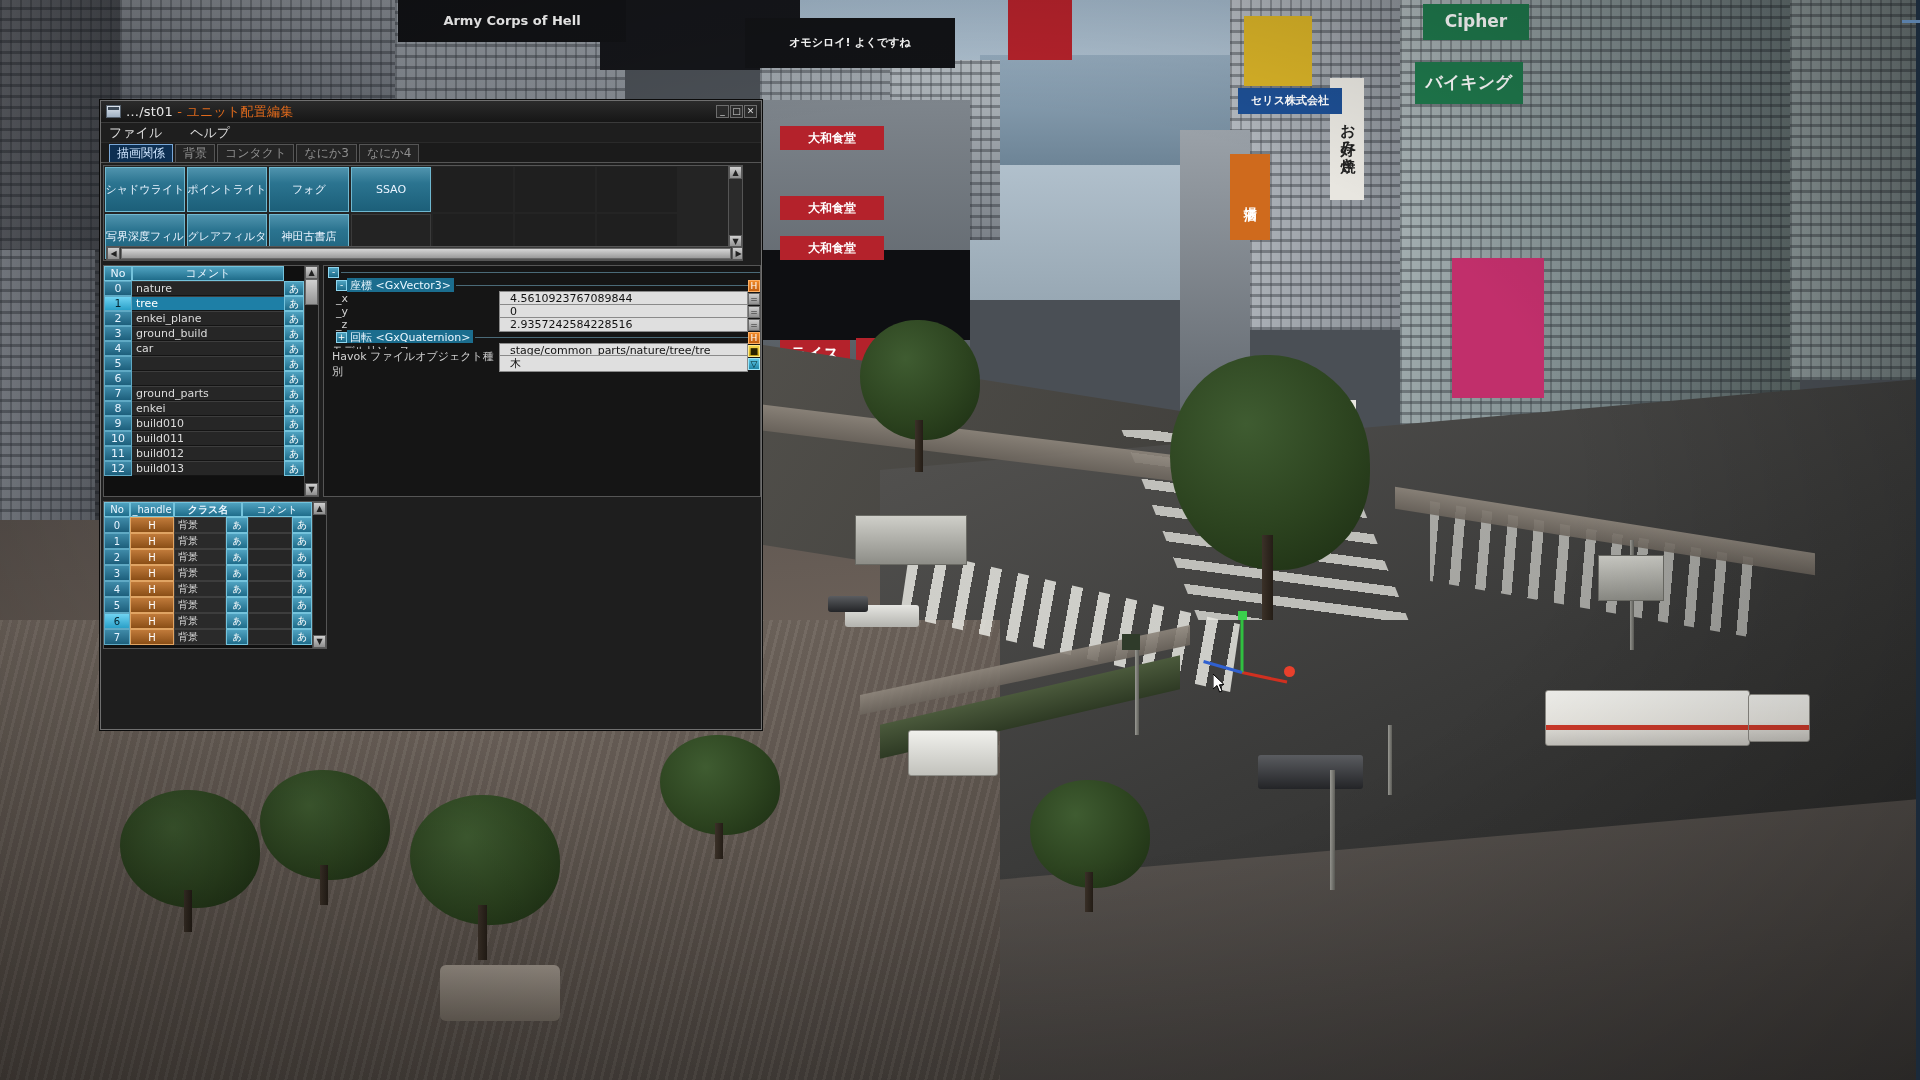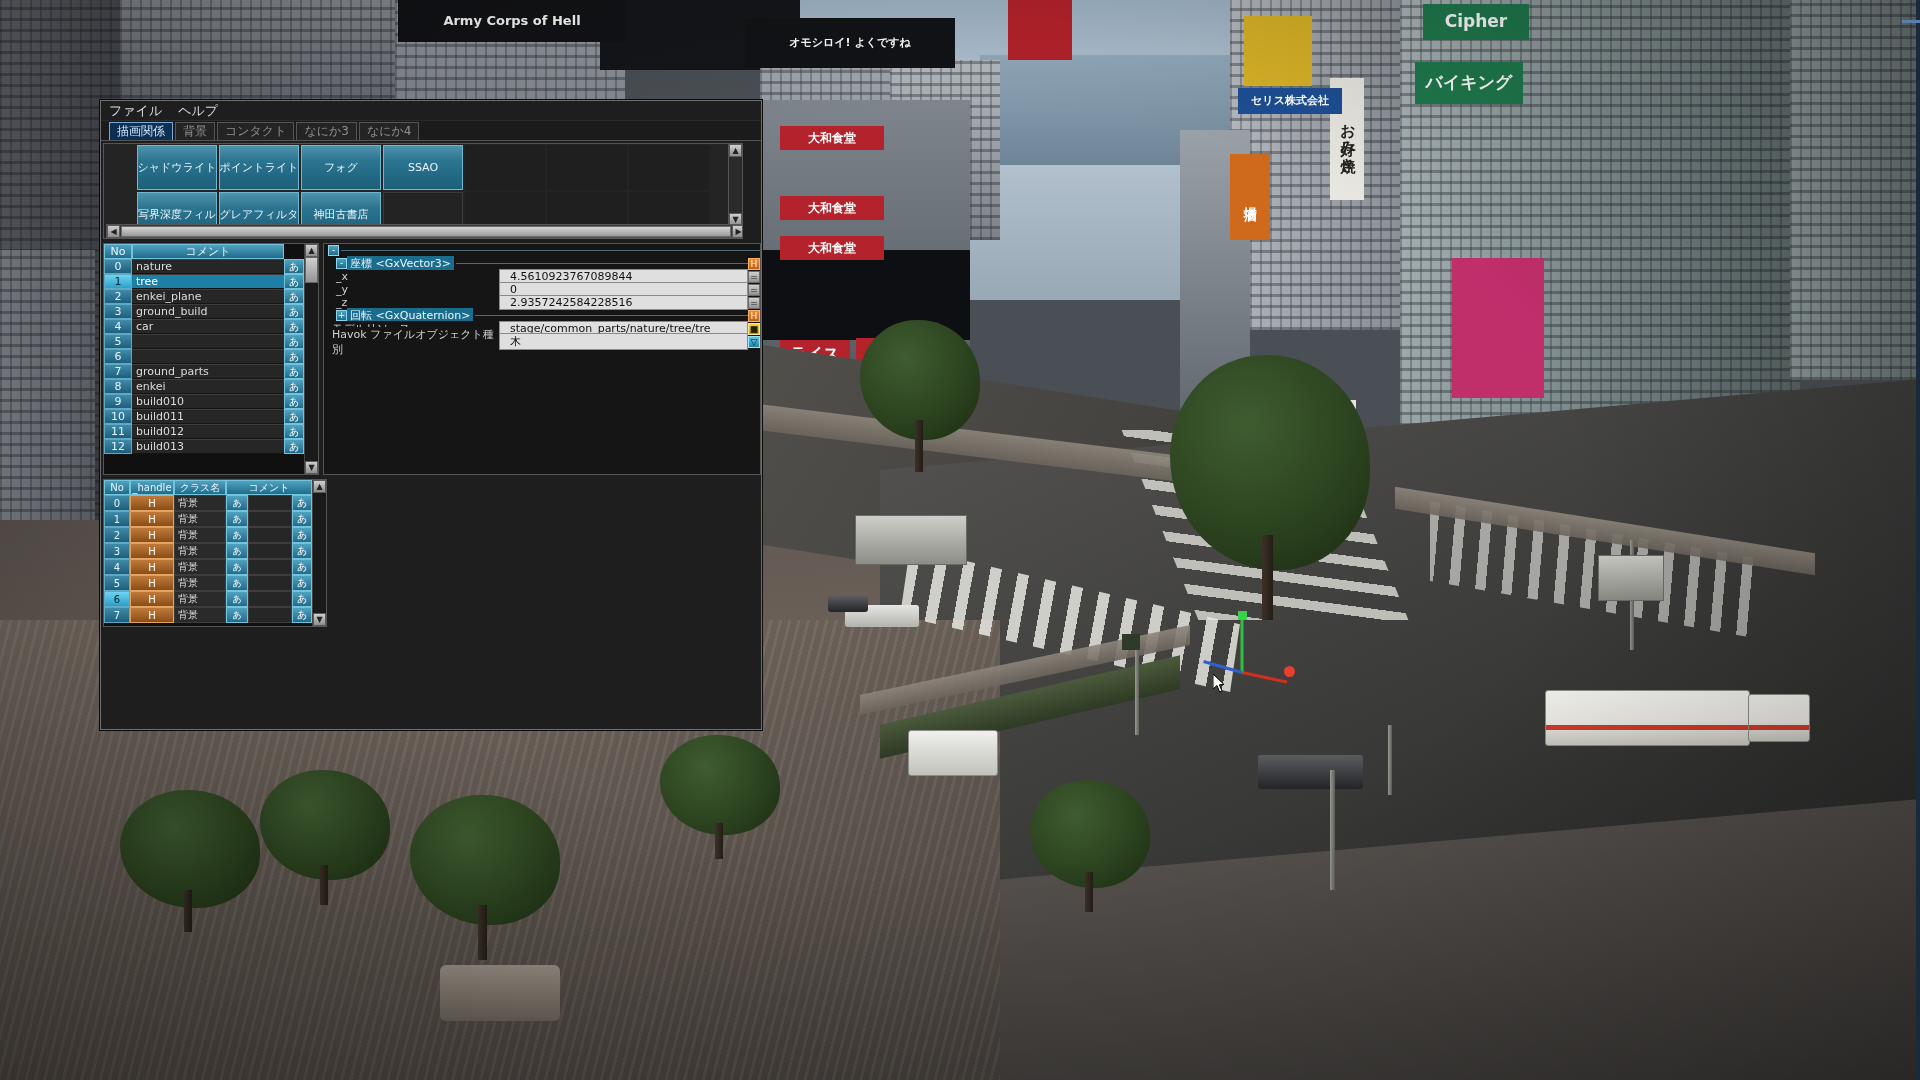--- a/index.html
+++ b/index.html
@@ -137,33 +137,33 @@
   #title-icon { width:15px; height:13px; background:linear-gradient(180deg,#dfe6ee,#9fb0c2);
     border:1px solid #55606c; margin:0 5px 0 3px; flex:0 0 auto; }
   #title-icon i { display:block; height:3px; background:#3d4a57; margin:1px 1px 0; }
   #title-text { color:#e06a1c; font-size:13px; white-space:nowrap; letter-spacing:.2px; }
   #title-text .path { color:#e8e8e8; }
   .tb-btns { margin-left:auto; display:flex; gap:1px; padding-right:2px; }
   .tb-btn { width:13px; height:13px; background:#2a2a2a; border:1px solid #6d6d6d;
     color:#d8d8d8; font-size:9px; line-height:11px; text-align:center; }
 
   #menubar { height:20px; background:#1e1e1e; display:flex; align-items:center;
-    padding-left:8px; gap:16px; border-bottom:1px solid #2a2a2a; }
+    padding-left:8px; gap:28px; border-bottom:1px solid #2a2a2a; }
   .menu-item { color:#dcdcdc; font-size:13px; }
 
   #tabstrip { height:20px; background:#1b1b1b; display:flex; align-items:flex-end;
     padding-left:8px; border-bottom:1px solid #555; }
   .tab { height:18px; padding:0 7px; font-size:12px; color:#8f8f8f;
     background:#242424; border:1px solid #555; border-bottom:none; margin-right:2px;
     display:flex; align-items:center; }
   .tab.active { color:#cfe6ff; background:#0d2f52; border-color:#7aa8d8; }
 
   #btnpanel { position:relative; height:96px; background:#242424; margin:2px 0 0 2px;
     border:1px solid #555; overflow:hidden; width:640px; }
-  .btn-row { display:flex; height:47px;justify-content:center; }
+  .btn-row { display:flex; height:47px; }
   .gbtn { width:80px; height:45px; margin:1px; display:flex; align-items:center;
     justify-content:center; font-size:11px; color:#eaf4ff;
     background:linear-gradient(180deg,#4f93ad 0%,#2b7490 35%,#1c5f79 100%);
     border:1px solid #6fb8d0; white-space:nowrap; overflow:hidden; }
   .gcell-empty { width:80px; height:45px; margin:1px; border:1px solid #3a3a3a; background:#232323; }
   .gcell-blank { width:80px; height:45px; margin:1px; background:#1f1f1f; }
 
   #vscroll-panel { position:absolute; right:0; top:0; width:14px; height:96px; background:#2b2b2b;
     border-left:1px solid #555; }
   .sb-arrow { width:13px; height:13px; background:linear-gradient(180deg,#cfcfcf,#8e8e8e);
@@ -224,21 +224,21 @@
   .pg-btn.yellow { background:linear-gradient(180deg,#f2d24a,#c9a515); color:#2a2200; border-color:#ffe98a; }
   .pg-btn.cyan { background:linear-gradient(180deg,#5ec6e6,#1f86a8); color:#022; border-color:#9be4f7; }
 
   
   #bottomtable { margin:4px 0 0 2px; width:224px; background:#101010; border:1px solid #555;
     display:flex; height:148px; }
   #bt-main { flex:1; display:flex; flex-direction:column; }
   .bt-head { display:flex; height:15px; }
   .bh { background:linear-gradient(180deg,#4fa2c0,#1f6c8a); color:#eaf6ff; font-size:10px;
     border:1px solid #74c3dc; display:flex; align-items:center; justify-content:center; }
-  .bh.no { width:26px; } .bh.hd { width:44px; } .bh.cls { width:52px; } .bh.cmt { flex:1; }
+  .bh.no { width:26px; } .bh.hd { width:44px; } .bh.cls { width:68px;font-weight:bold; } .bh.cmt { flex:1; }
   .bt-row { display:flex; height:16px; }
   .bt-no { width:26px; background:linear-gradient(180deg,#3f8aa8,#1d5f7c); color:#e6f4ff; font-size:10px;
     display:flex; align-items:center; justify-content:center; border:1px solid #5fa9c4; }
   .bt-row.sel .bt-no { background:linear-gradient(180deg,#6fd3f2,#2aa0c8); color:#04242f; }
   .bt-h { width:44px; background:linear-gradient(180deg,#c07a3a,#8a4e16); color:#fff; font-size:10px;
     display:flex; align-items:center; justify-content:center; border:1px solid #e0a463; }
   .bt-cls { width:52px; background:#2a2a2a; color:#dcdcdc; font-size:10px; padding-left:3px;
     display:flex; align-items:center; border:1px solid #3d3d3d; }
   .bt-cls2 { width:22px; background:linear-gradient(180deg,#4fa2c0,#1f6c8a); color:#fff; font-size:9px;
     display:flex; align-items:center; justify-content:center; border:1px solid #74c3dc; }
@@ -384,20 +384,31 @@
     <polygon points="0,0 0,15 4,11.5 6.6,18 9,17 6.4,10.8 11,10.5" fill="#ffffff" stroke="#000" stroke-width="1"></polygon>
   </svg>
 
   <div id="vignette"></div>
   <div id="right-edge"></div>
   <div id="right-tick"></div>
 </div>
 
 <div id="win">
 
+  <div id="titlebar">
+    <div id="title-icon">
+        <i></i>
+      </div>
+    <div id="title-text"><span class="path">…/st01</span><span> - </span><span>ユニット配置編集</span></div>
+    <div class="tb-btns">
+      <div class="tb-btn">_</div>
+      <div class="tb-btn">□</div>
+      <div class="tb-btn">✕</div>
+    </div>
+  </div>
 
   <div id="menubar">
     <div class="menu-item">ファイル</div>
     <div class="menu-item">ヘルプ</div>
   </div>
 
   <div id="tabstrip">
       <div class="tab active">描画関係</div>
       <div class="tab">背景</div>
       <div class="tab">コンタクト</div>

